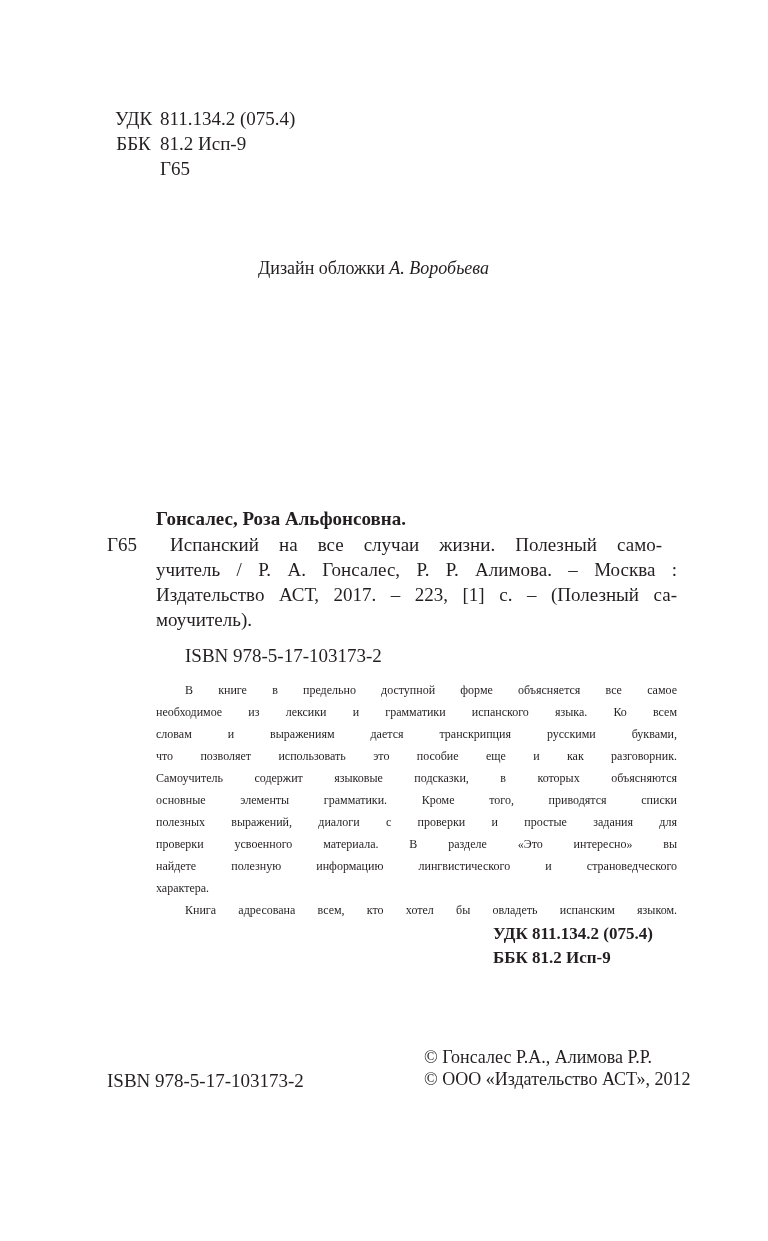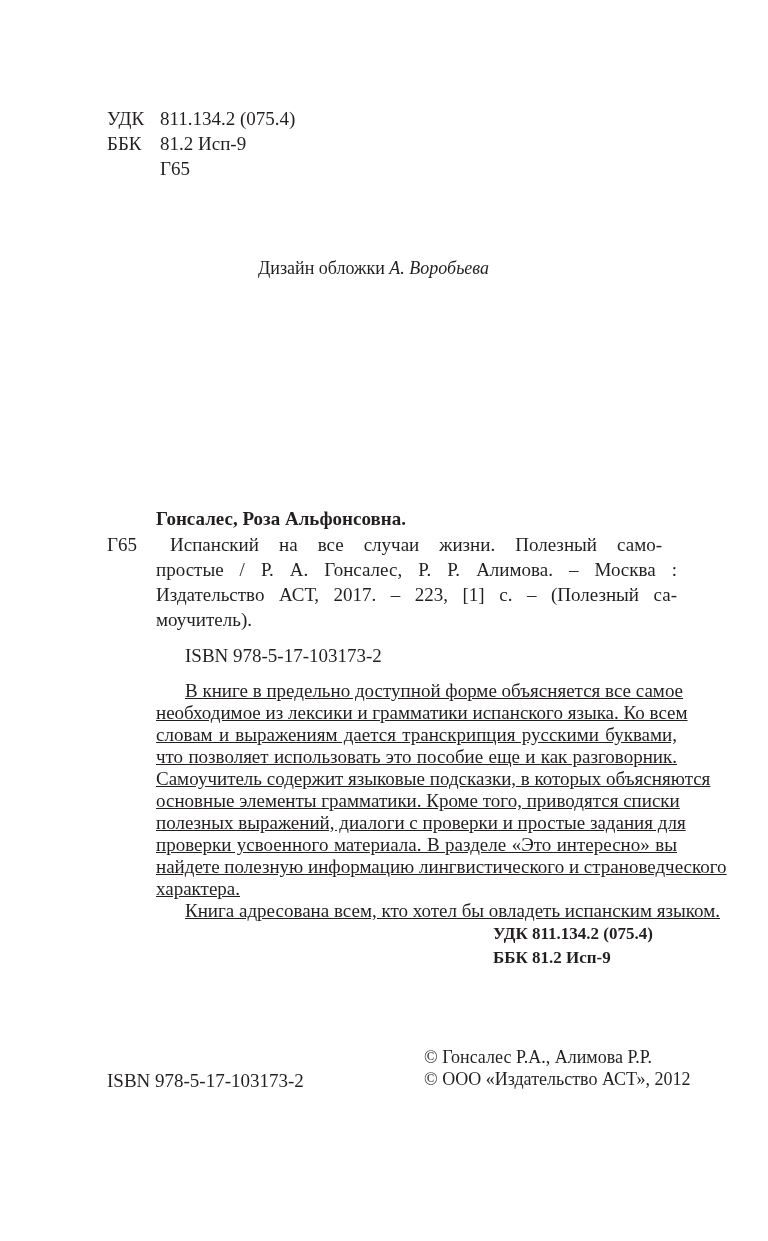--- a/index.html
+++ b/index.html
@@ -20,20 +20,21 @@
     .cls-row {
       position: absolute;
       left: 107px;
       font-size: 19px;
       line-height: 25px;
       white-space: nowrap;
     }
     .cls-row .code {
       display: inline-block;
       width: 53px;
+      text-align: center;
     }
     .cls-r1 { top: 106px; }
     .cls-r2 { top: 131px; }
     .cls-r3 { top: 156px; }
 
     .cover-design {
       position: absolute;
       left: 258px;
       top: 256px;
       font-size: 18px;
@@ -79,26 +80,25 @@
       font-size: 19px;
       line-height: 25px;
       white-space: nowrap;
     }
 
     
     .abs-line {
       position: absolute;
       left: 156px;
       width: 521px;
-      font-size: 19px;
+      font-size: 12px;
       line-height: 21px;
       white-space: nowrap;
       text-align: justify;
       text-align-last: justify;
-      text-decoration: underline;
     }
     .abs-line.indent { left: 185px; width: 492px; }
     .abs-line.last { text-align-last: left; }
 
     .cls-bold {
       position: absolute;
       left: 493px;
       font-size: 17px;
       font-weight: bold;
       line-height: 23px;
@@ -136,21 +136,21 @@
 </div>
 
 <div class="cover-design">
   <span>Дизайн обложки</span>
   <span class="designer">А. Воробьева</span>
 </div>
 
 <div class="author">Гонсалес, Роза Альфонсовна.</div>
 <div class="g65-left">Г65</div>
 <div class="bib-line first" style="top:532px">Испанский на все случаи жизни. Полезный само-</div>
-<div class="bib-line" style="top:557px">простые / Р. А. Гонсалес, Р. Р. Алимова. – Москва :</div>
+<div class="bib-line" style="top:557px">учитель / Р. А. Гонсалес, Р. Р. Алимова. – Москва :</div>
 <div class="bib-line" style="top:582px">Издательство АСТ, 2017. – 223, [1] с. – (Полезный са-</div>
 <div class="bib-line last" style="top:607px">моучитель).</div>
 
 <div class="isbn-mid">ISBN 978-5-17-103173-2</div>
 
 <div class="abs-line indent" style="top:680px">В книге в предельно доступной форме объясняется все самое</div>
 <div class="abs-line" style="top:702px">необходимое из лексики и грамматики испанского языка. Ко всем</div>
 <div class="abs-line" style="top:724px">словам и выражениям дается транскрипция русскими буквами,</div>
 <div class="abs-line" style="top:746px">что позволяет использовать это пособие еще и как разговорник.</div>
 <div class="abs-line" style="top:768px">Самоучитель содержит  языковые подсказки, в которых объясняются</div>

